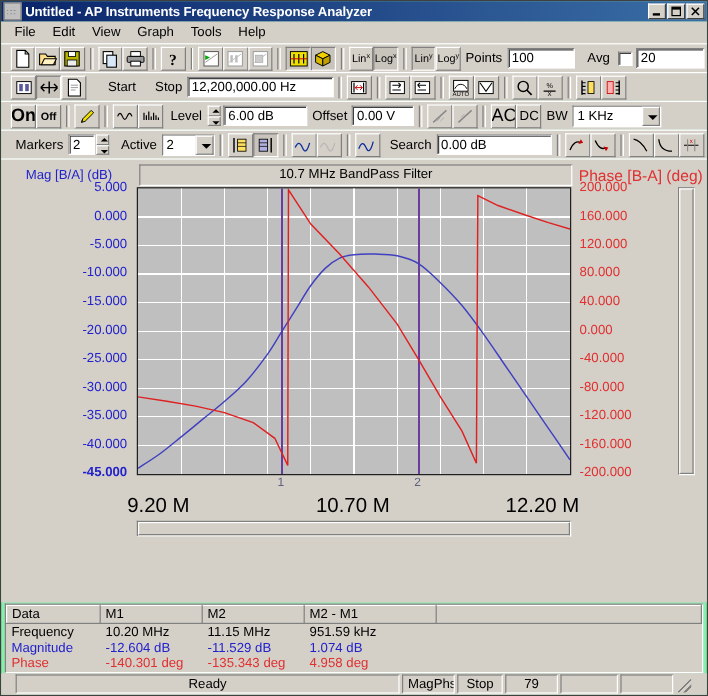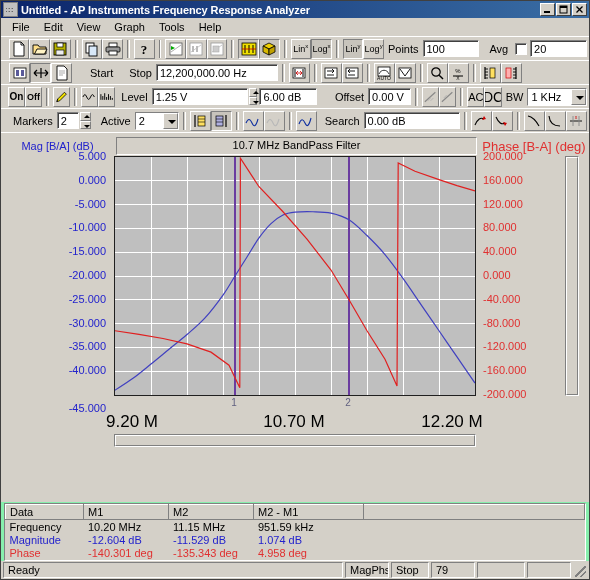--- a/index.html
+++ b/index.html
@@ -235,22 +235,23 @@
   table.grid td{
     padding:0 4px;height:13px;white-space:nowrap;
     border-right:1px solid #d4d0c8;
   }
   .row-freq td{color:#000;}
   .row-mag td{color:#2222cc;}
   .row-phase td{color:#e03030;}
   
   .statusbar{
     height:18px;min-height:18px;display:flex;align-items:stretch;
-    background:#d4d0c8;padding:1px 2px;box-sizing:border-box;
+    background:#d4d0c8;padding:1px 12px;box-sizing:border-box;
     gap:2px;
+    text-align:center;
   }
   .sb-cell{
     border-top:1px solid #808080;border-left:1px solid #808080;
     border-right:1px solid #fff;border-bottom:1px solid #fff;
     font-size:11px;line-height:14px;padding:0 4px;box-sizing:border-box;
     color:#000;white-space:nowrap;overflow:hidden;
   }
   .sb-main{flex:1;}
   .grip{
     width:14px;position:relative;
@@ -486,21 +487,21 @@
           <path d="M13 2v12" stroke="#000" stroke-width="1.2"></path>
           <path d="M10 4h3M10 7h3M10 10h3M10 13h3" stroke="#000" stroke-width="0.9"></path>
           <rect x="3" y="3" width="5" height="10" fill="#ffb0b0" stroke="#c00" stroke-width="0.7"></rect>
         </svg>
     </div>
   </div>
 
   <div class="toolbar tb-row">
     <div style="width:6px"></div>
     <div class="tbtn raised">
-      <span style="font-size:10px;font-weight:bold">On</span>
+      <span style="font-size:15px;font-weight:bold">On</span>
     </div>
     <div class="tbtn raised">
       <span style="font-size:9px;font-weight:bold">Off</span>
     </div>
     <div class="tsep"></div>
     <div class="tbtn raised">
       <svg class="ico" width="16" height="16" viewBox="0 0 16 16">
           <path d="M3 13l1-3 7-7 2 2-7 7z" fill="#f0e000" stroke="#000" stroke-width="0.8"></path>
           <path d="M3 13l1-3" stroke="#000" stroke-width="0.8"></path>
         </svg>
@@ -510,47 +511,46 @@
       <svg class="ico" width="16" height="16" viewBox="0 0 16 16">
           <path d="M1 8q2-5 4 0t4 0 4 0" stroke="#000" stroke-width="1" fill="none"></path>
         </svg>
     </div>
     <div class="tbtn raised">
       <svg class="ico" width="16" height="16" viewBox="0 0 16 16">
           <path d="M2 11V5M4 11V7M6 11V4M8 11V8M10 11V5M12 11V7M14 11V9" stroke="#000" stroke-width="1"></path>
         </svg>
     </div>
     <div class="tlabel" style="padding-left:6px">Level</div>
-    <div class="tfield" style="width:118px">1.25 V</div>
     <div class="spin">
         <div class="up"></div>
         <div class="dn"></div>
       </div>
     <div class="tfield" style="width:70px;margin-left:2px">6.00 dB</div>
-    <div class="tlabel" style="padding-left:18px">Offset</div>
+    <div class="tlabel" style="padding-left:4px">Offset</div>
     <div class="tfield" style="width:52px">0.00 V</div>
     <div class="tsep"></div>
     <div class="tbtn raised">
       <svg class="ico" width="16" height="16" viewBox="0 0 16 16">
           <path d="M2 13L13 3" stroke="#888" stroke-width="1.2"></path>
           <path d="M5 12l3-3M8 12l3-3" stroke="#aaa" stroke-width="0.8"></path>
         </svg>
     </div>
     <div class="tbtn raised">
       <svg class="ico" width="16" height="16" viewBox="0 0 16 16">
           <path d="M2 13L13 3" stroke="#888" stroke-width="1.2"></path>
           <path d="M4 9l3-3" stroke="#aaa" stroke-width="0.8"></path>
         </svg>
     </div>
     <div class="tsep"></div>
     <div class="tbtn raised">
-      <span style="font-size:11px">AC</span>
-    </div>
-    <div class="tbtn raised">
-      <span style="font-size:14px">DC</span>
+      <span style="font-size:15px">AC</span>
+    </div>
+    <div class="tbtn raised">
+      <span style="font-size:11px">DC</span>
     </div>
     <div class="tlabel" style="padding-left:4px">BW</div>
     <div class="combo" style="width:74px">
       <div class="cval">1 KHz</div>
       <div class="carrow"></div>
     </div>
   </div>
 
   <div class="toolbar tb-row">
     <div style="width:6px"></div>
@@ -646,21 +646,21 @@
           <div style="top: 0px;">5.000</div>
           <div style="top: 23.8px;">0.000</div>
           <div style="top: 47.6px;">-5.000</div>
           <div style="top: 71.4px;">-10.000</div>
           <div style="top: 95.2px;">-15.000</div>
           <div style="top: 119px;">-20.000</div>
           <div style="top: 142.8px;">-25.000</div>
           <div style="top: 166.6px; text-align: right;">-30.000</div>
           <div style="top: 190.4px;">-35.000</div>
           <div style="top: 214.2px;">-40.000</div>
-          <div style="top: 252px;">-45.000</div>
+          <div style="top: 238px; font-weight: bold;">-45.000</div>
         </div>
 
       <div class="yaxis yright" id="y-right" style="left:482px;top:0;height:240px;width:80px;">
           <div style="top: 0px;">200.000</div>
           <div style="top: 23.8px;">160.000</div>
           <div style="top: 47.6px;">120.000</div>
           <div style="top: 71.4px;">80.000</div>
           <div style="top: 95.2px;">40.000</div>
           <div style="top: 119px;">0.000</div>
           <div style="top: 142.8px;">-40.000</div>

